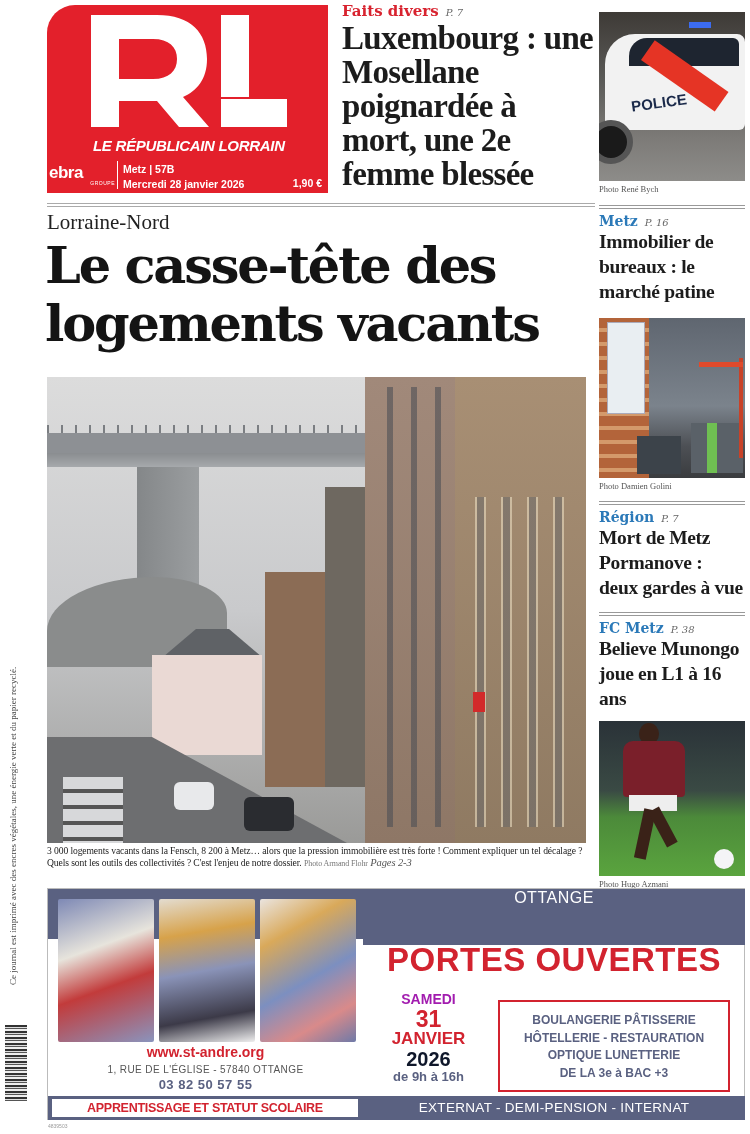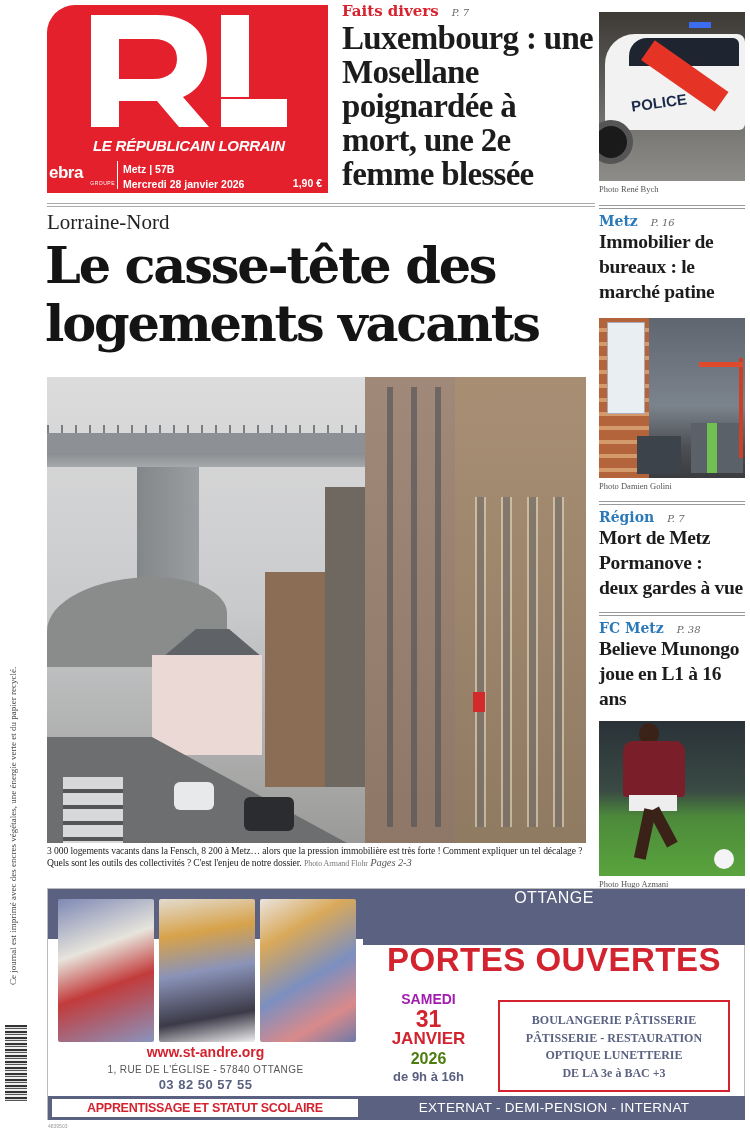--- a/index.html
+++ b/index.html
@@ -12,21 +12,21 @@
   .rl-logo { left: 44px; top: 10px; width: 196px; height: 112px; }
   .brand-name { left: 46px; top: 132px; width: 200px; font-family: "Liberation Sans", sans-serif; font-weight: bold; font-style: italic; color: #fff; font-size: 15px; letter-spacing: -0.3px; white-space: nowrap; }
   .ebra { left: 2px; top: 158px; width: 66px; color: #fff; font-family: "Liberation Sans", sans-serif; font-weight: bold; font-size: 17px; letter-spacing: -0.5px; }
   .ebra small { display: block; font-size: 5px; text-align: right; font-weight: normal; margin-top: -3px; letter-spacing: 0.5px; }
   .mast-divider { left: 70px; top: 156px; width: 1px; height: 28px; background: #fff; }
   .edition { left: 76px; top: 157px; color: #fff; font-family: "Liberation Sans", sans-serif; font-weight: bold; font-size: 10.5px; line-height: 15px; white-space: nowrap; }
   .price { right: 6px; top: 172px; color: #fff; font-family: "Liberation Sans", sans-serif; font-weight: bold; font-size: 10.5px; }
 
   
   .kicker { font-family: "DejaVu Serif", serif; font-weight: bold; font-size: 15px; color: #d8232f; }
-  .kicker .page { font-style: italic; font-weight: normal; font-size: 10px; color: #666; margin-left: 13px; }
+  .kicker .page { font-style: italic; font-weight: normal; font-size: 10px; color: #666; margin-left: 7px; }
   .kicker.blue { color: #2b79b8; font-size: 14px; }
   .top-story { left: 342px; top: 2px; width: 252px; }
   .top-headline { font-family: "Liberation Serif", serif; font-weight: bold; font-size: 33px; line-height: 34px; letter-spacing: -0.7px; color: #1c1c1c; margin-top: 1px; }
 
   
   .right-col { left: 599px; top: 0; width: 146px; }
   .photo { background: #888; overflow: hidden; position: relative; }
   .credit { font-family: "Liberation Serif", serif; font-size: 8.5px; color: #555; margin-top: 3px; }
   .double-rule { height: 4px; border-top: 1px solid #999; border-bottom: 1px solid #999; }
   .side-headline { font-family: "Liberation Serif", serif; font-weight: bold; font-size: 19.5px; line-height: 25px; letter-spacing: -0.3px; color: #1c1c1c; }
@@ -56,23 +56,23 @@
   .ad-appr-bar { left: 0; top: 207px; width: 315px; height: 24px; background: #5a6181; }
   .ad-appr { left: 4px; top: 3px; width: 306px; height: 18px; background: #fff; text-align: center; font-family: "Liberation Sans", sans-serif; font-weight: bold; color: #d2232f; font-size: 12.5px; line-height: 18px; letter-spacing: -0.3px; }
   .ad-right-head { left: 315px; top: 0; width: 382px; height: 56px; text-align: center; font-family: "Liberation Sans", sans-serif; }
   .ad-school { font-weight: bold; font-size: 20px; padding-top: 7px; letter-spacing: 0.3px; line-height: 22px; }
   .ad-town { font-size: 16px; line-height: 18px; letter-spacing: 0.5px; }
   .ad-po { left: 315px; top: 52px; width: 382px; text-align: center; font-family: "Liberation Sans", sans-serif; font-weight: bold; color: #d2232f; font-size: 33px; letter-spacing: 0.5px; }
   .ad-date { left: 318px; top: 100px; width: 125px; text-align: center; font-family: "Liberation Sans", sans-serif; font-weight: bold; line-height: 20px; }
   .ad-date .d1 { color: #a21caf; font-size: 14px; }
   .ad-date .d2 { color: #d2232f; font-size: 23px; line-height: 20px; }
   .ad-date .d3 { color: #d2232f; font-size: 17px; }
-  .ad-date .d4 { color: #4d7c0f; font-size: 16px; }
+  .ad-date .d4 { color: #0f172a; font-size: 20px; }
   .ad-date .d5 { color: #5a6181; font-size: 13px; line-height: 16px; }
-  .ad-box { left: 450px; top: 111px; width: 232px; height: 92px; border: 2px solid #d2232f; text-align: center; font-family: Liberation Serif, serif; font-weight: bold; color: #5a6181; font-size: 12px; line-height: 17.5px; padding-top: 10px; }
+  .ad-box { left: 450px; top: 111px; width: 232px; height: 92px; border: 2px solid #d2232f; text-align: center; font-family: Liberation Sans, sans-serif; font-weight: bold; color: #5a6181; font-size: 12px; line-height: 17.5px; padding-top: 10px; }
   .ad-footer { left: 315px; top: 207px; width: 382px; height: 24px; text-align: center; font-family: "Liberation Sans", sans-serif; font-size: 13.5px; line-height: 24px; letter-spacing: 0.3px; }
 </style>
 </head>
 <body>
 
 <div class="abs masthead">
   <svg class="abs rl-logo" viewBox="0 0 196 112">
     <path d="M0 0 H66 C100 0 116 18 116 44 C116 64 106 76 92 82 L118 112 H88 L66 86 H28 V112 H0 Z M28 24 V64 H62 C78 64 86 56 86 44 C86 32 78 24 62 24 Z" fill="#fff"></path>
     <rect x="130" y="0" width="28" height="82" fill="#fff"></rect>
     <rect x="130" y="84" width="66" height="28" fill="#fff"></rect>
@@ -204,18 +204,18 @@
   <div class="abs ad-po">PORTES OUVERTES</div>
   <div class="abs ad-date">
     <div class="d1">SAMEDI</div>
     <div class="d2">31</div>
     <div class="d3">JANVIER</div>
     <div class="d4">2026</div>
     <div class="d5">de 9h à 16h</div>
   </div>
   <div class="abs ad-box">
     <div>BOULANGERIE PÂTISSERIE</div>
-    <div>PÂTISSERIE - RESTAURATION</div>
+    <div>HÔTELLERIE - RESTAURATION</div>
     <div>OPTIQUE LUNETTERIE</div>
     <div>DE LA 3e à BAC +3</div>
   </div>
   <div class="abs ad-footer ad-slate">EXTERNAT - DEMI-PENSION - INTERNAT</div>
 </div>
 
 </body></html>

